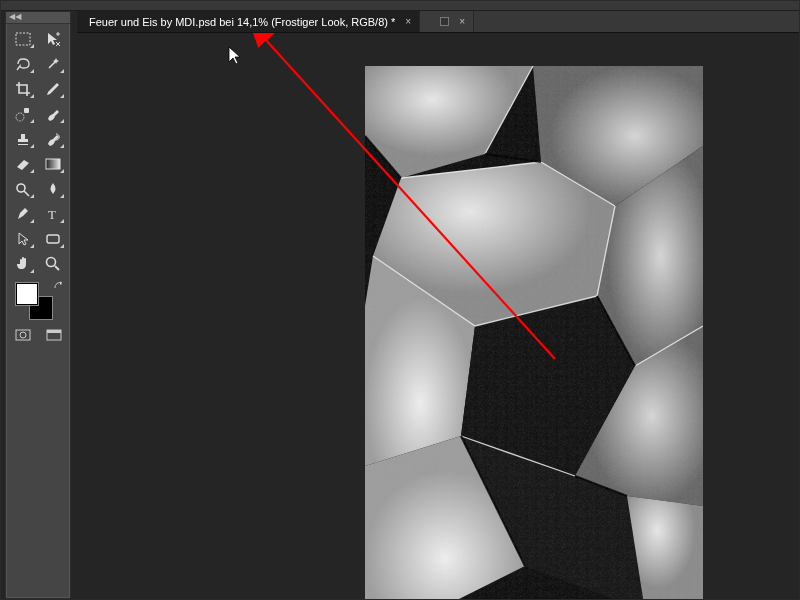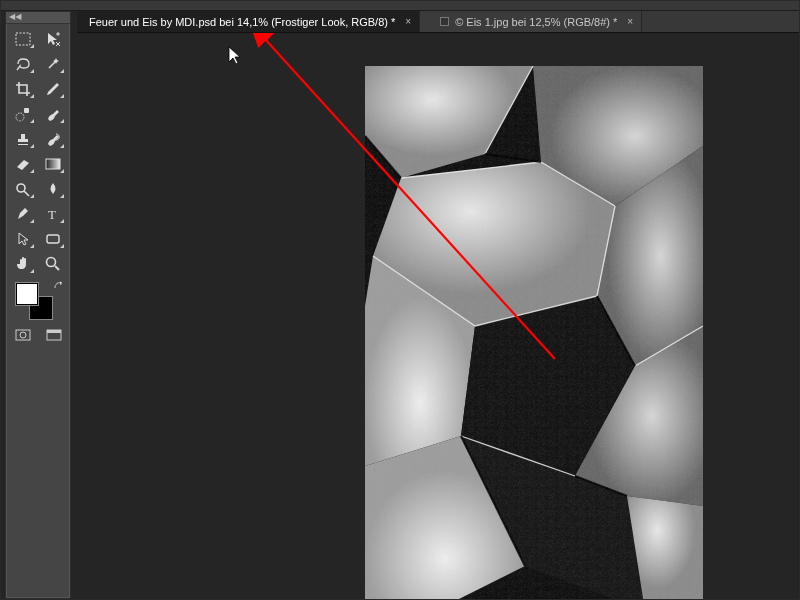--- a/index.html
+++ b/index.html
@@ -333,21 +333,20 @@
   </div>
 
   <div class="docarea">
     <div class="tabstrip">
       <div class="tab active">
         <span>Feuer und Eis by MDI.psd bei 14,1% (Frostiger Look, RGB/8) *</span>
         <span class="x">×</span>
       </div>
       <div class="tab inactive">
         <span class="close-sq"></span>
-        <span style="margin-left:6px">© Eis 1.jpg bei 12,5% (RGB/8#) *</span>
         <span class="x">×</span>
       </div>
     </div>
 
     <div class="canvas">
       <div class="doc-img">
 
         <svg viewBox="0 0 338 545" preserveAspectRatio="none">
           <defs>
             <radialGradient id="sh1" cx="40%" cy="30%">

